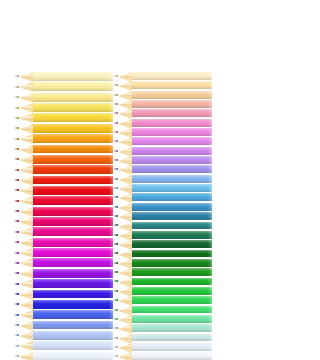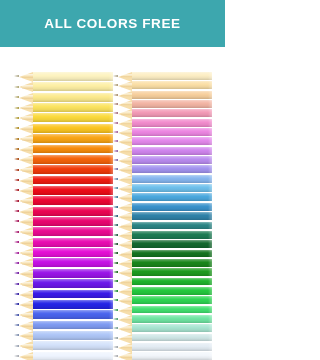--- a/index.html
+++ b/index.html
@@ -134,23 +134,20 @@
     background:linear-gradient(to right,
        rgba(255,255,255,0.0) 0%,
        rgba(255,255,255,0.30) 100%);
   }
 </style>
 <style>#pw-0-0::before{border-top-width:4.43;border-bottom-width:4.43;}#pw-0-0::after{height:3.99px;}</style><style>#pw-0-1::before{border-top-width:4.43;border-bottom-width:4.43;}#pw-0-1::after{height:3.99px;}</style><style>#pw-0-2::before{border-top-width:4.43;border-bottom-width:4.43;}#pw-0-2::after{height:3.99px;}</style><style>#pw-0-3::before{border-top-width:4.43;border-bottom-width:4.43;}#pw-0-3::after{height:3.99px;}</style><style>#pw-0-4::before{border-top-width:4.43;border-bottom-width:4.43;}#pw-0-4::after{height:3.99px;}</style><style>#pw-0-5::before{border-top-width:4.43;border-bottom-width:4.43;}#pw-0-5::after{height:3.99px;}</style><style>#pw-0-6::before{border-top-width:4.43;border-bottom-width:4.43;}#pw-0-6::after{height:3.99px;}</style><style>#pw-0-7::before{border-top-width:4.43;border-bottom-width:4.43;}#pw-0-7::after{height:3.99px;}</style><style>#pw-0-8::before{border-top-width:4.43;border-bottom-width:4.43;}#pw-0-8::after{height:3.99px;}</style><style>#pw-0-9::before{border-top-width:4.43;border-bottom-width:4.43;}#pw-0-9::after{height:3.99px;}</style><style>#pw-0-10::before{border-top-width:4.43;border-bottom-width:4.43;}#pw-0-10::after{height:3.99px;}</style><style>#pw-0-11::before{border-top-width:4.43;border-bottom-width:4.43;}#pw-0-11::after{height:3.99px;}</style><style>#pw-0-12::before{border-top-width:4.43;border-bottom-width:4.43;}#pw-0-12::after{height:3.99px;}</style><style>#pw-0-13::before{border-top-width:4.43;border-bottom-width:4.43;}#pw-0-13::after{height:3.99px;}</style><style>#pw-0-14::before{border-top-width:4.43;border-bottom-width:4.43;}#pw-0-14::after{height:3.99px;}</style><style>#pw-0-15::before{border-top-width:4.43;border-bottom-width:4.43;}#pw-0-15::after{height:3.99px;}</style><style>#pw-0-16::before{border-top-width:4.43;border-bottom-width:4.43;}#pw-0-16::after{height:3.99px;}</style><style>#pw-0-17::before{border-top-width:4.43;border-bottom-width:4.43;}#pw-0-17::after{height:3.99px;}</style><style>#pw-0-18::before{border-top-width:4.43;border-bottom-width:4.43;}#pw-0-18::after{height:3.99px;}</style><style>#pw-0-19::before{border-top-width:4.43;border-bottom-width:4.43;}#pw-0-19::after{height:3.99px;}</style><style>#pw-0-20::before{border-top-width:4.43;border-bottom-width:4.43;}#pw-0-20::after{height:3.99px;}</style><style>#pw-0-21::before{border-top-width:4.43;border-bottom-width:4.43;}#pw-0-21::after{height:3.99px;}</style><style>#pw-0-22::before{border-top-width:4.43;border-bottom-width:4.43;}#pw-0-22::after{height:3.99px;}</style><style>#pw-0-23::before{border-top-width:4.43;border-bottom-width:4.43;}#pw-0-23::after{height:3.99px;}</style><style>#pw-0-24::before{border-top-width:4.43;border-bottom-width:4.43;}#pw-0-24::after{height:3.99px;}</style><style>#pw-0-25::before{border-top-width:4.43;border-bottom-width:4.43;}#pw-0-25::after{height:3.99px;}</style><style>#pw-0-26::before{border-top-width:4.43;border-bottom-width:4.43;}#pw-0-26::after{height:3.99px;}</style><style>#pw-0-27::before{border-top-width:4.43;border-bottom-width:4.43;}#pw-0-27::after{height:3.99px;}</style><style>#pw-1-0::before{border-top-width:3.93;border-bottom-width:3.93;}#pw-1-0::after{height:3.53px;}</style><style>#pw-1-1::before{border-top-width:3.93;border-bottom-width:3.93;}#pw-1-1::after{height:3.53px;}</style><style>#pw-1-2::before{border-top-width:3.93;border-bottom-width:3.93;}#pw-1-2::after{height:3.53px;}</style><style>#pw-1-3::before{border-top-width:3.93;border-bottom-width:3.93;}#pw-1-3::after{height:3.53px;}</style><style>#pw-1-4::before{border-top-width:3.93;border-bottom-width:3.93;}#pw-1-4::after{height:3.53px;}</style><style>#pw-1-5::before{border-top-width:3.93;border-bottom-width:3.93;}#pw-1-5::after{height:3.53px;}</style><style>#pw-1-6::before{border-top-width:3.93;border-bottom-width:3.93;}#pw-1-6::after{height:3.53px;}</style><style>#pw-1-7::before{border-top-width:3.93;border-bottom-width:3.93;}#pw-1-7::after{height:3.53px;}</style><style>#pw-1-8::before{border-top-width:3.93;border-bottom-width:3.93;}#pw-1-8::after{height:3.53px;}</style><style>#pw-1-9::before{border-top-width:3.93;border-bottom-width:3.93;}#pw-1-9::after{height:3.53px;}</style><style>#pw-1-10::before{border-top-width:3.93;border-bottom-width:3.93;}#pw-1-10::after{height:3.53px;}</style><style>#pw-1-11::before{border-top-width:3.93;border-bottom-width:3.93;}#pw-1-11::after{height:3.53px;}</style><style>#pw-1-12::before{border-top-width:3.93;border-bottom-width:3.93;}#pw-1-12::after{height:3.53px;}</style><style>#pw-1-13::before{border-top-width:3.93;border-bottom-width:3.93;}#pw-1-13::after{height:3.53px;}</style><style>#pw-1-14::before{border-top-width:3.93;border-bottom-width:3.93;}#pw-1-14::after{height:3.53px;}</style><style>#pw-1-15::before{border-top-width:3.93;border-bottom-width:3.93;}#pw-1-15::after{height:3.53px;}</style><style>#pw-1-16::before{border-top-width:3.93;border-bottom-width:3.93;}#pw-1-16::after{height:3.53px;}</style><style>#pw-1-17::before{border-top-width:3.93;border-bottom-width:3.93;}#pw-1-17::after{height:3.53px;}</style><style>#pw-1-18::before{border-top-width:3.93;border-bottom-width:3.93;}#pw-1-18::after{height:3.53px;}</style><style>#pw-1-19::before{border-top-width:3.93;border-bottom-width:3.93;}#pw-1-19::after{height:3.53px;}</style><style>#pw-1-20::before{border-top-width:3.93;border-bottom-width:3.93;}#pw-1-20::after{height:3.53px;}</style><style>#pw-1-21::before{border-top-width:3.93;border-bottom-width:3.93;}#pw-1-21::after{height:3.53px;}</style><style>#pw-1-22::before{border-top-width:3.93;border-bottom-width:3.93;}#pw-1-22::after{height:3.53px;}</style><style>#pw-1-23::before{border-top-width:3.93;border-bottom-width:3.93;}#pw-1-23::after{height:3.53px;}</style><style>#pw-1-24::before{border-top-width:3.93;border-bottom-width:3.93;}#pw-1-24::after{height:3.53px;}</style><style>#pw-1-25::before{border-top-width:3.93;border-bottom-width:3.93;}#pw-1-25::after{height:3.53px;}</style><style>#pw-1-26::before{border-top-width:3.93;border-bottom-width:3.93;}#pw-1-26::after{height:3.53px;}</style><style>#pw-1-27::before{border-top-width:3.93;border-bottom-width:3.93;}#pw-1-27::after{height:3.53px;}</style><style>#pw-1-28::before{border-top-width:3.93;border-bottom-width:3.93;}#pw-1-28::after{height:3.53px;}</style><style>#pw-1-29::before{border-top-width:3.93;border-bottom-width:3.93;}#pw-1-29::after{height:3.53px;}</style><style>#pw-1-30::before{border-top-width:3.93;border-bottom-width:3.93;}#pw-1-30::after{height:3.53px;}</style></head>
 <body>
 
 <div class="page">
 
-  <div class="header" style="background: rgb(61, 167, 174);">
-    <div class="header-title" style="color: rgb(255, 255, 255);">ALL COLORS FREE</div>
-  </div>
 
   <div class="board" style="background: rgb(255, 255, 255);">
     <div class="column column-left">
         <div class="pencil" style="color: rgb(253, 243, 192); height: 8.86px; margin-bottom: 1.5px;">
           <span class="pencil-lead" style="color: rgb(172, 165, 131);"></span>
           <span class="pencil-wood" id="pw-0-0" style="--half: 4.43px;"></span>
           <span class="pencil-barrel"></span>
         </div>
         <div class="pencil" style="color: rgb(253, 239, 164); height: 8.86px; margin-bottom: 1.5px;">
           <span class="pencil-lead" style="color: rgb(172, 163, 112);"></span>

